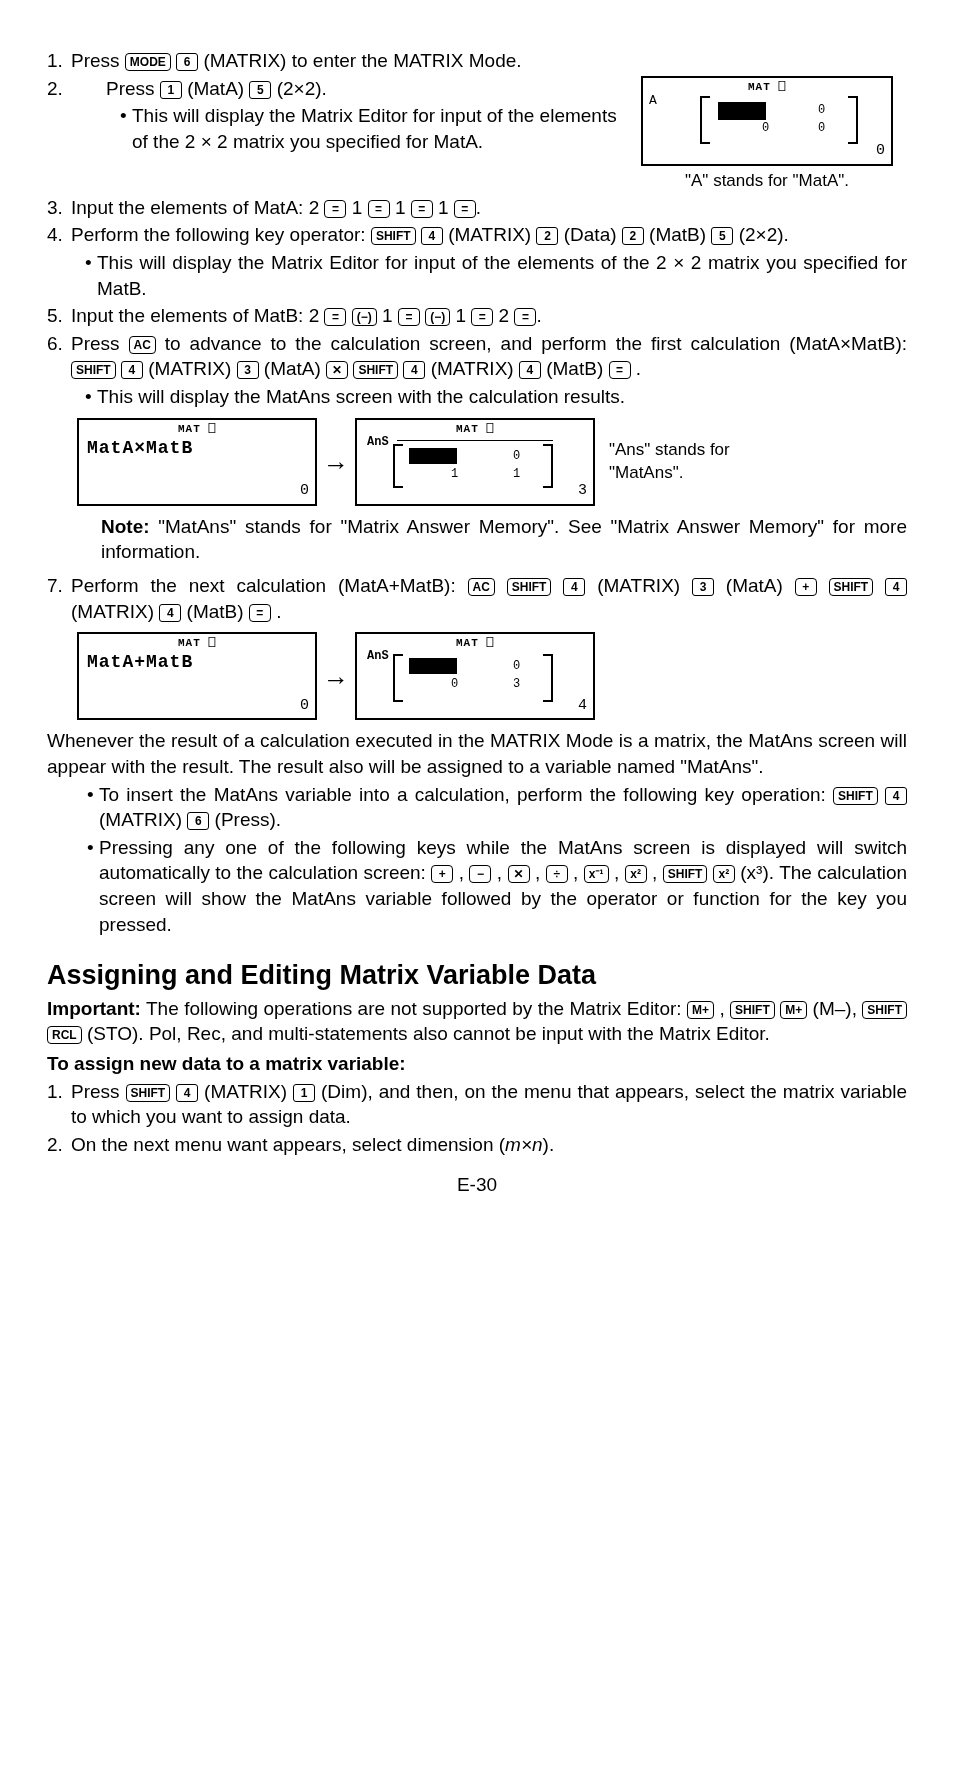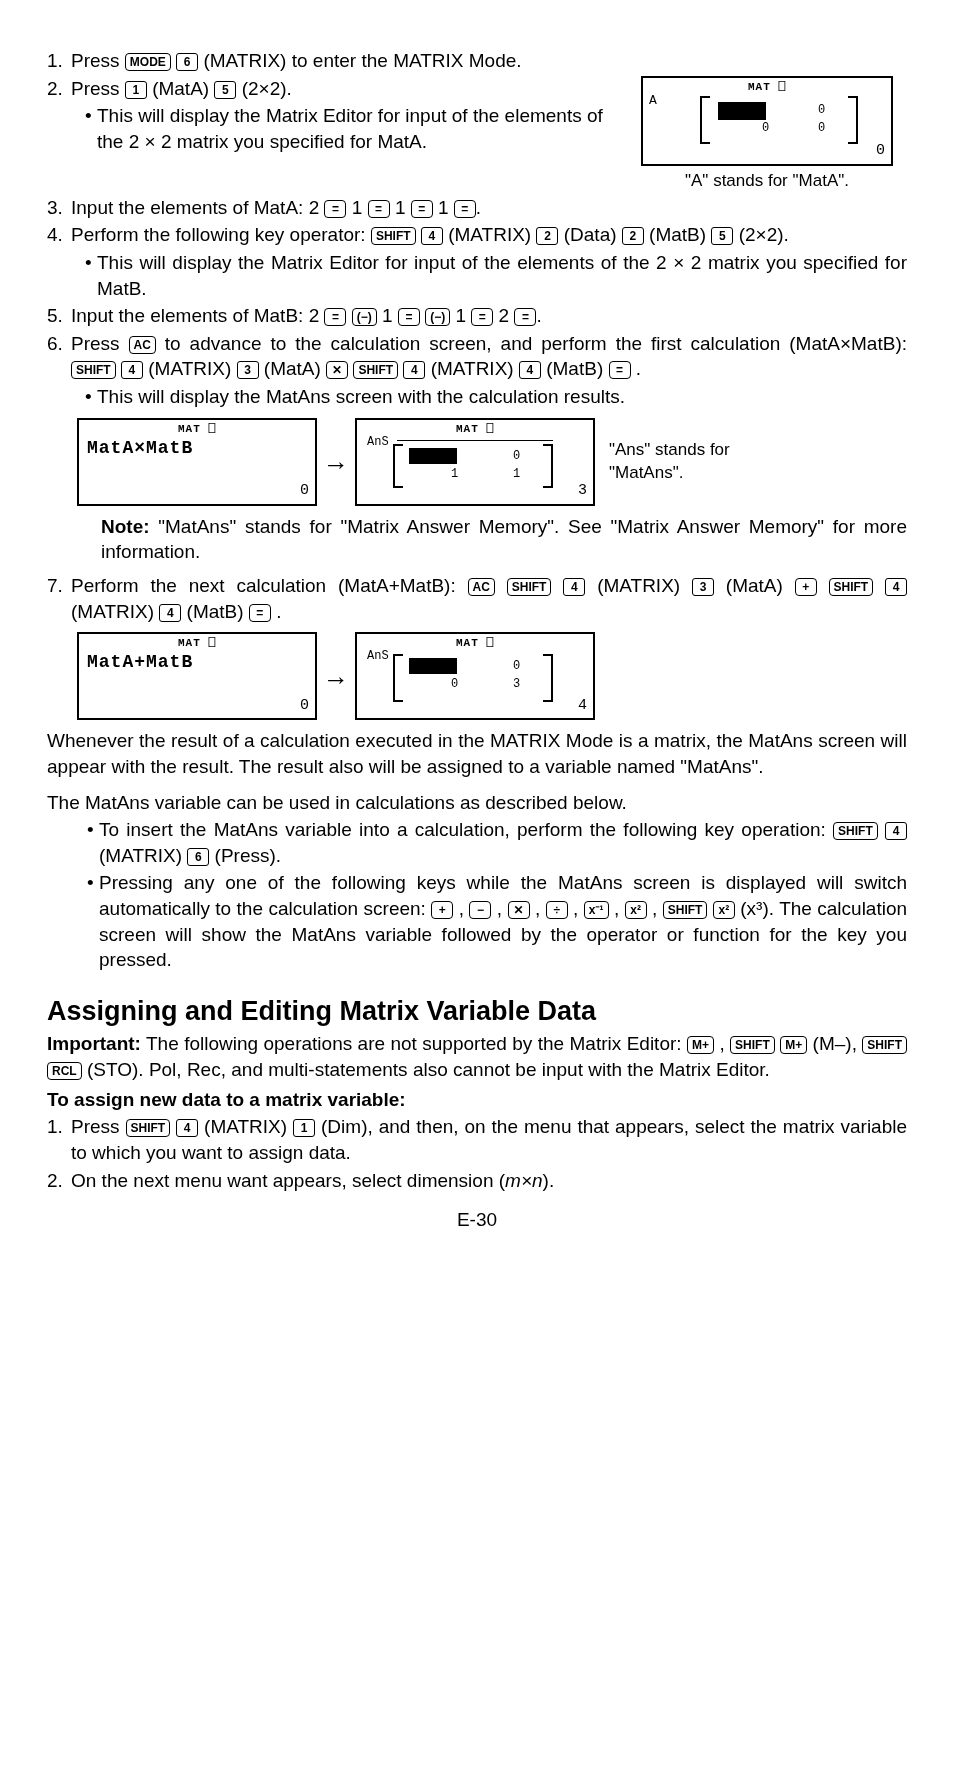--- a/index.html
+++ b/index.html
@@ -11,21 +11,21 @@
 .step-body { flex:1; }
 .bullet { display:flex; margin-top:2px; padding-left:14px; }
 .bullet .dot { flex:0 0 12px; }
 .bullet .bt { flex:1; }
 .just { text-align:justify; }
 .screen { border:2px solid #000; display:inline-block; font-family:"Courier New",monospace; position:relative; vertical-align:middle; }
 .screen .hdr { position:absolute; top:2px; left:50%; transform:translateX(-50%); font-size:11px; font-weight:bold; font-family:Liberation Mono, monospace; letter-spacing:1px; }
 .screen .br { position:absolute; bottom:2px; right:6px; font-size:15px; font-family:"Courier New",monospace; }
 .screen .tl { position:absolute; top:14px; left:6px; font-size:13px; font-family:"Courier New",monospace; }
 .screen .expr { position:absolute; top:16px; left:8px; font-size:18px; font-family:"Courier New",monospace; font-weight:bold; letter-spacing:1px; }
-.screen .ans { position:absolute; top:14px; left:10px; font-size:12px; font-family:"Courier New",monospace; }
+.screen .ans { position:absolute; top:14px; left:10px; font-size:12px; font-family:"Courier New",monospace;font-weight:bold; }
 .h2 { font-size:27px; font-weight:bold; margin:20px 0 2px 0; }
 .bold { font-weight:bold; }
 .arrow { font-size:26px; vertical-align:middle; padding:0 6px; }
 .center { text-align:center; margin-top:14px; font-size:19px; }
 .mbox { display:inline-block; position:relative; width:96px; height:40px; margin-left:30px; }
 .brk { position:absolute; top:0; width:8px; height:100%; border-top:2px solid #000; border-bottom:2px solid #000; }
 .brk.l { left:0; border-left:2px solid #000; }
 .brk.r { right:0; border-right:2px solid #000; }
 .cell { position:absolute; width:28px; height:16px; background:#000; }
 .cnum { position:absolute; font-size:12px; font-family:"Courier New",monospace; }
@@ -36,21 +36,21 @@
 <div class="page">
 
 <div class="step">
 <div class="step-num">1.</div>
 <div class="step-body"><span>Press </span><span class="key">MODE</span> <span class="key num">6</span> <span>(MATRIX) to enter the MATRIX Mode.</span></div>
 </div>
 
 <div class="step">
 <div class="step-num">2.</div>
 <div class="step-body">
-<div style="display:flex;">
+<div style="display:flex;margin-left:35px;">
 <div style="flex:1;">
 <span>Press </span> <span class="key num">1</span> <span>(MatA)</span> <span class="key num">5</span> <span>(2×2).</span>
 <div class="bullet">
               <div class="dot">•</div>
               <div class="bt">This will display the Matrix Editor for input of the elements of the 2 × 2 matrix you specified for MatA.</div>
             </div>
 </div>
 <div style="flex:0 0 280px; text-align:center;">
 <div class="screen" style="width:248px;height:86px;">
 <span class="hdr">MAT ⎕</span>
@@ -145,21 +145,20 @@
 <div class="cell" style="top:4px;left:16px;width:48px;height:16px;"></div>
 <span class="cnum" style="top:22px;left:58px;">0</span>
 <span class="cnum" style="top:4px;left:120px;">0</span>
 <span class="cnum" style="top:22px;left:120px;">3</span>
 </div>
 <span class="br">4</span>
 </div>
 </div>
 
 <div class="just">Whenever the result of a calculation executed in the MATRIX Mode is a matrix, the MatAns screen will appear with the result. The result also will be assigned to a variable named "MatAns".</div>
-<div style="margin-top:10px;">The MatAns variable can be used in calculations as described below.</div>
 <div class="bullet" style="padding-left:40px;">
       <div class="dot">•</div>
       <div class="bt just"><span>To insert the MatAns variable into a calculation, perform the following key operation: </span><span class="key">SHIFT</span> <span class="key num">4</span> <span>(MATRIX)</span> <span class="key num">6</span> <span>(Press).</span></div>
     </div>
 <div class="bullet" style="padding-left:40px;">
       <div class="dot">•</div>
       <div class="bt just"><span>Pressing any one of the following keys while the MatAns screen is displayed will switch automatically to the calculation screen: </span><span class="key">+</span> <span>, </span><span class="key">−</span> <span>, </span><span class="key">✕</span> <span>, </span><span class="key">÷</span> <span>, </span><span class="key">x⁻¹</span> <span>, </span><span class="key">x²</span> <span>, </span><span class="key">SHIFT</span> <span class="key">x²</span> <span>(x³). The calculation screen will show the MatAns variable followed by the operator or function for the key you pressed.</span></div>
     </div>
 
 <div class="h2">Assigning and Editing Matrix Variable Data</div>

